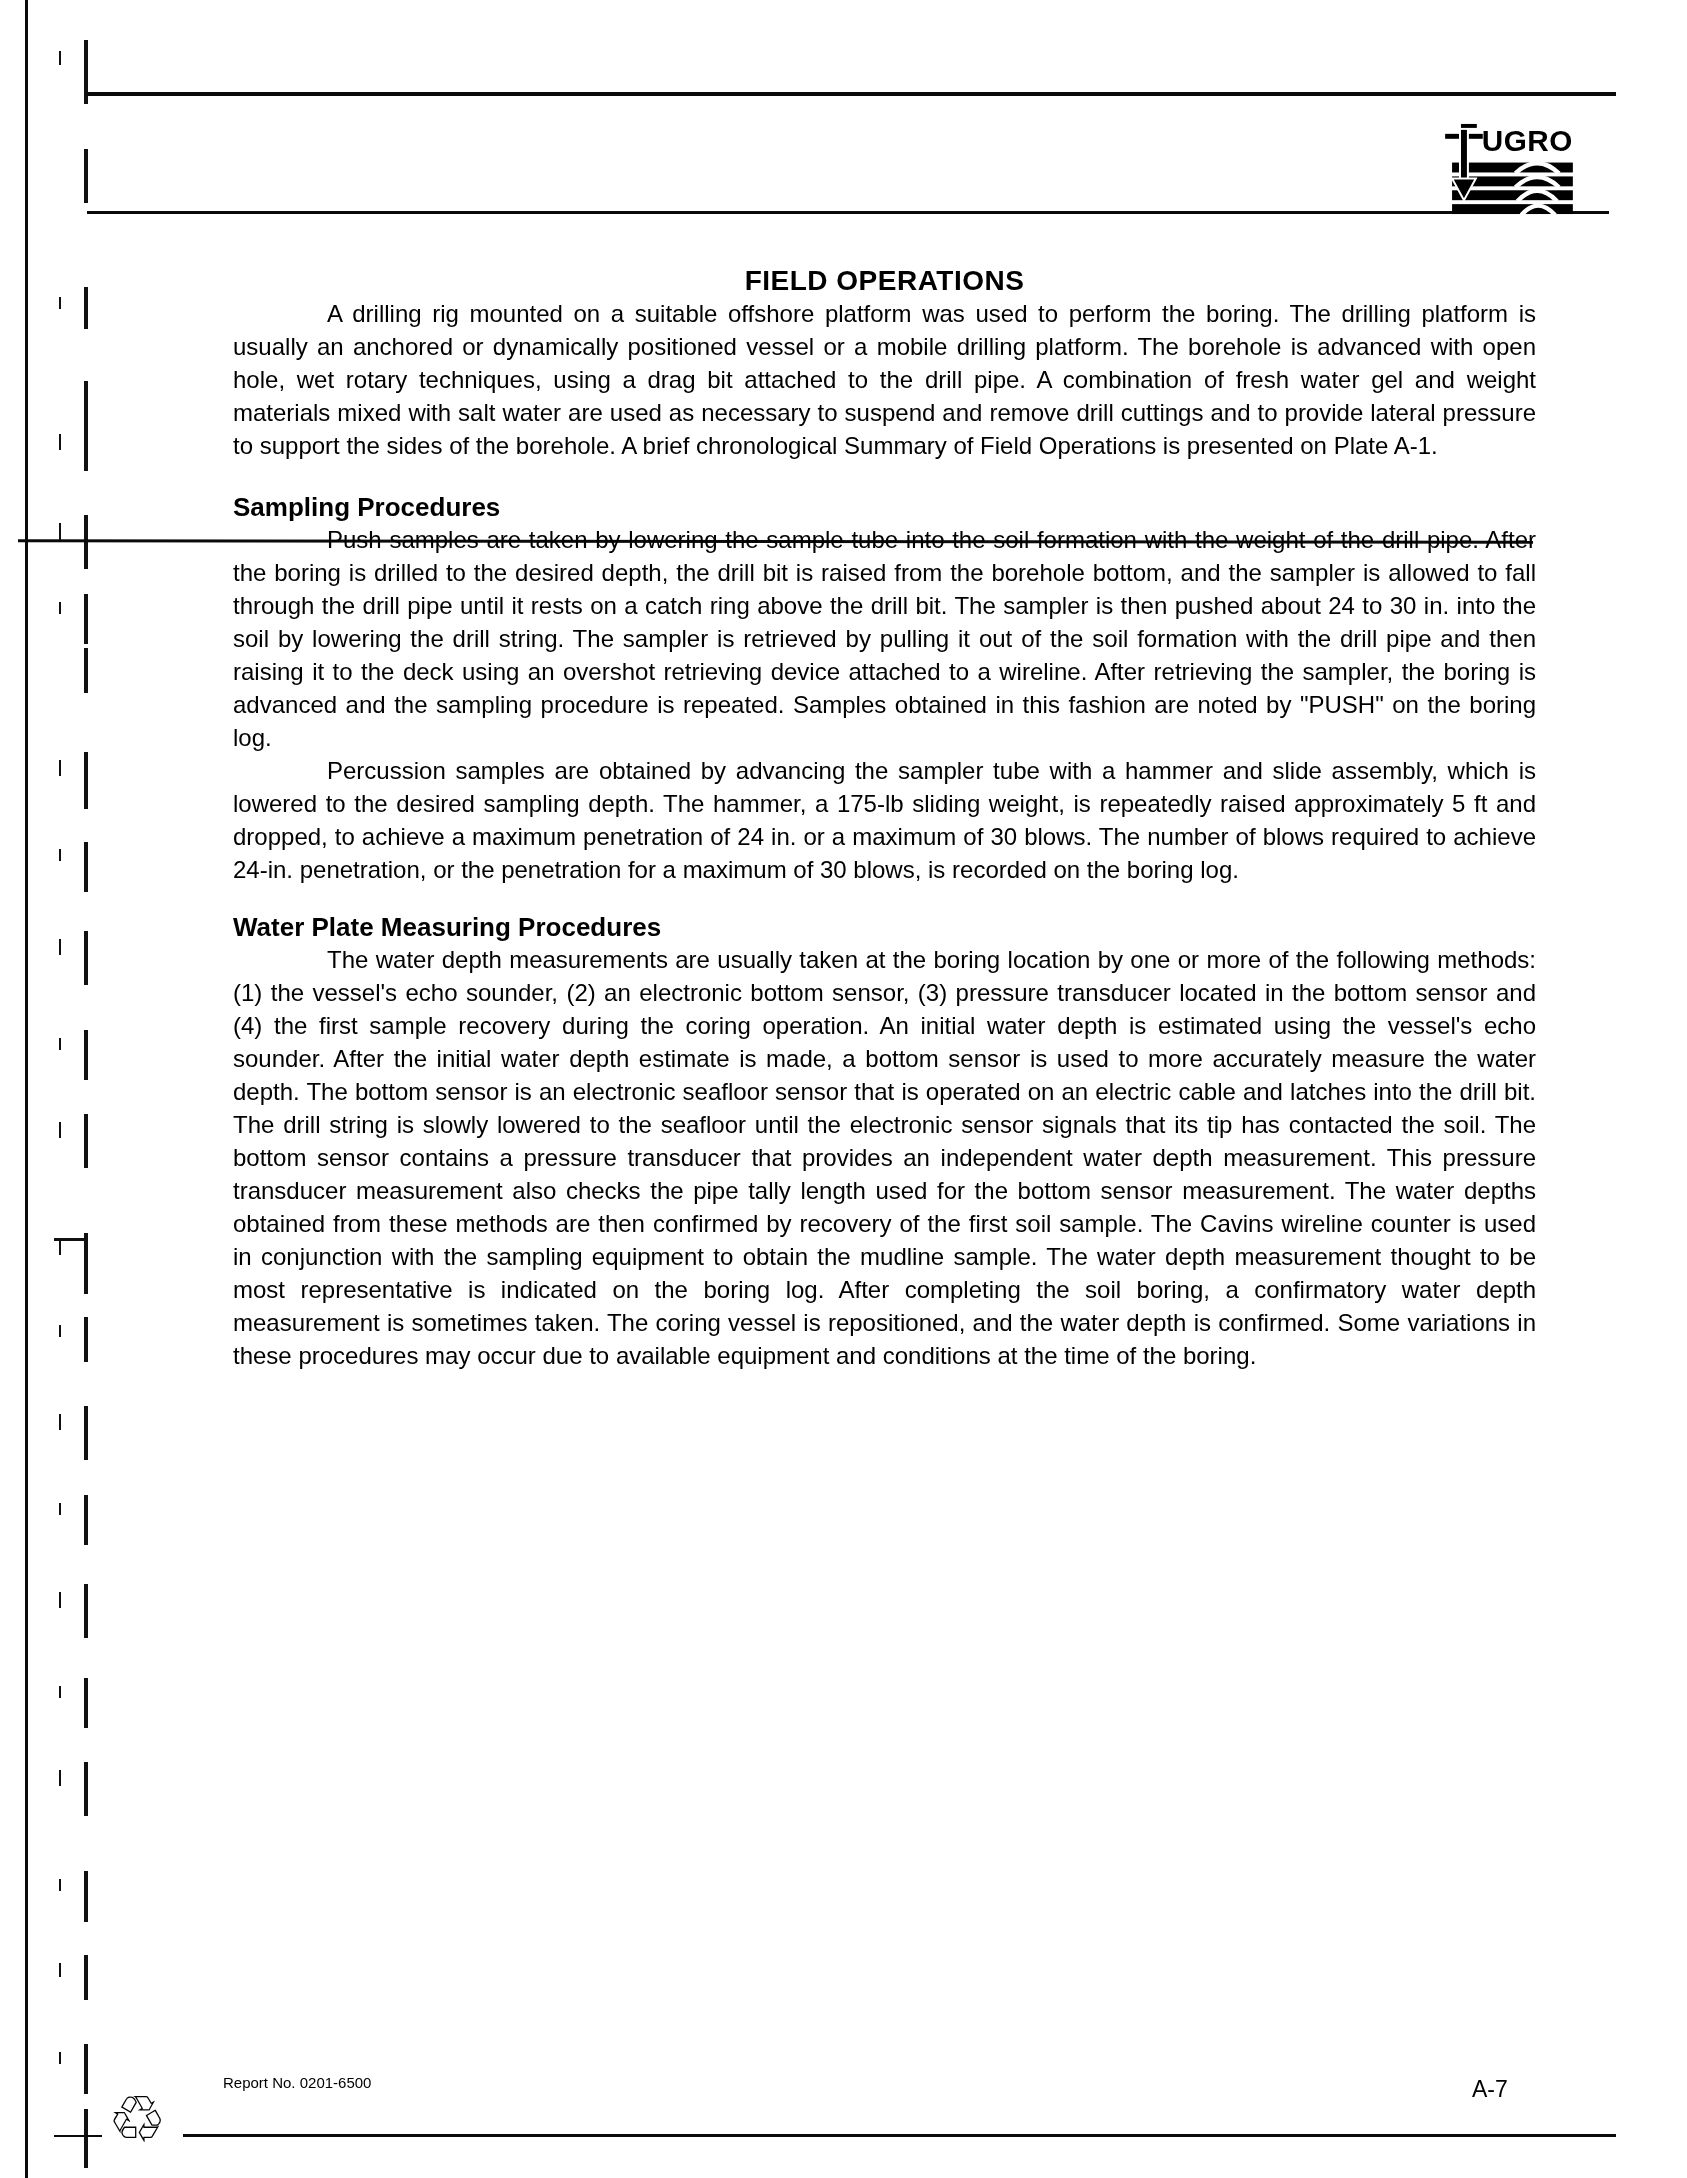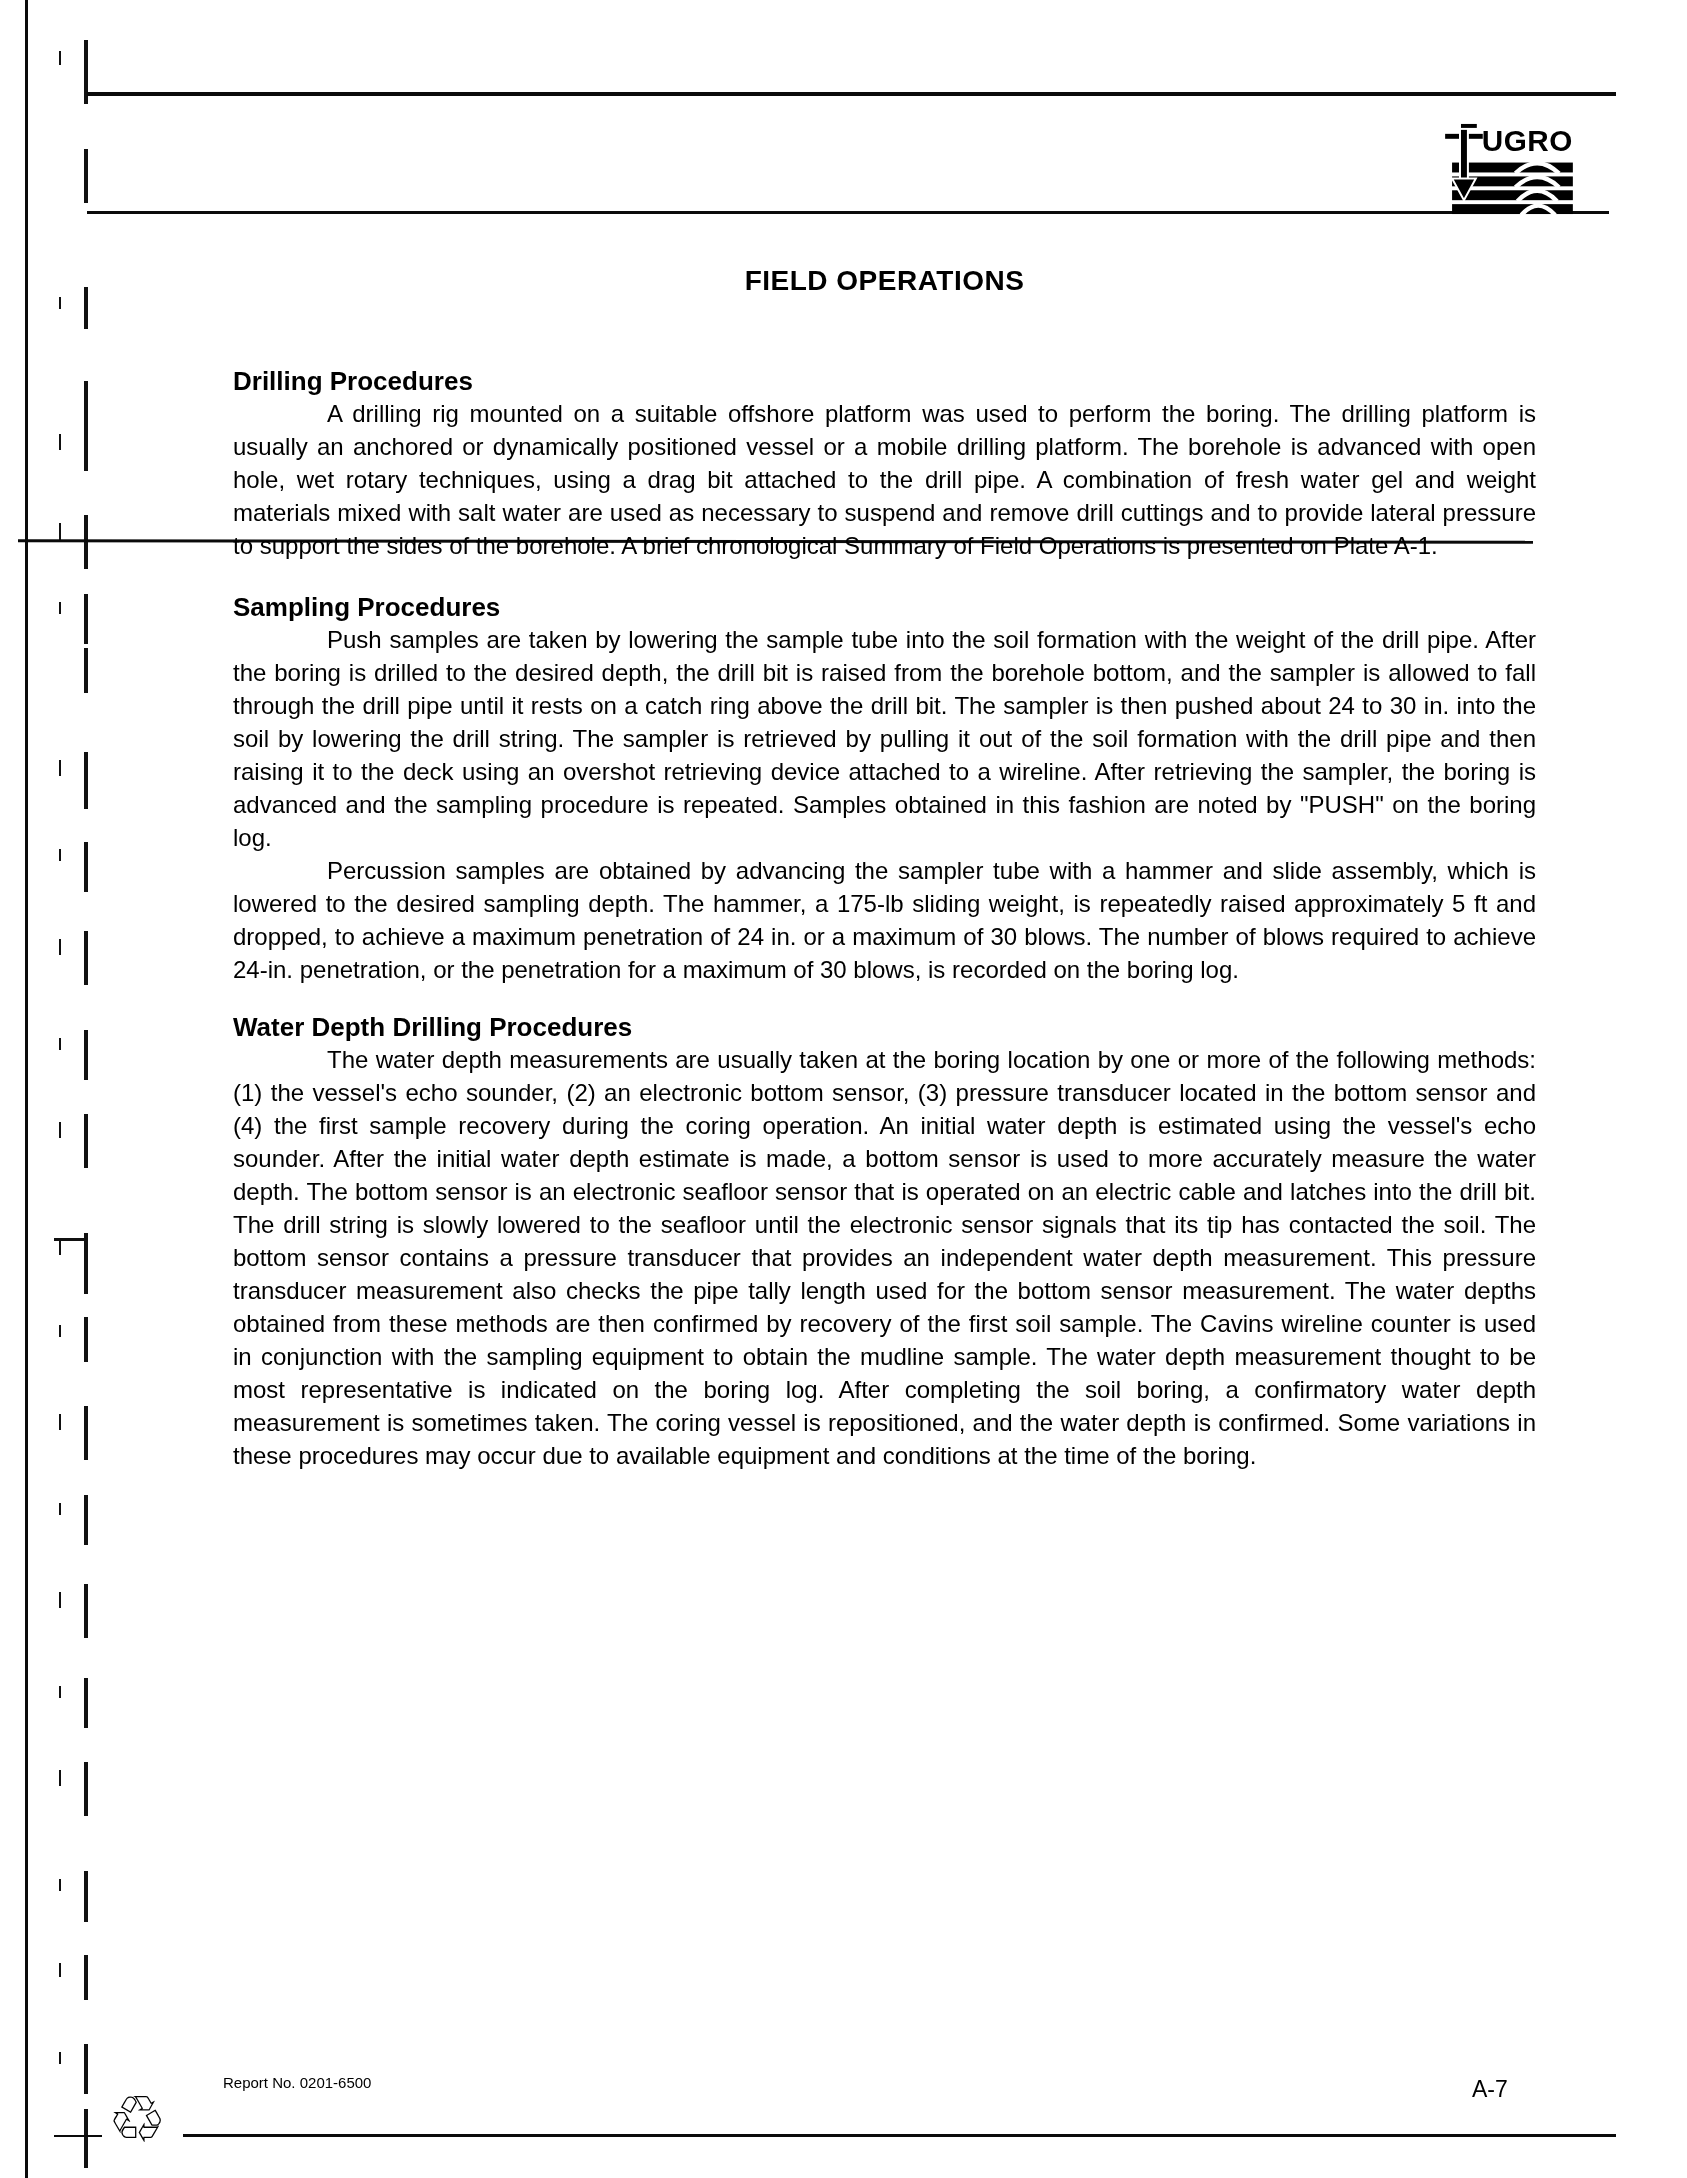--- a/index.html
+++ b/index.html
@@ -173,28 +173,27 @@
         <polygon points="14,60 38,60 26,82"></polygon>
       </g>
 
       <text x="44" y="32" font-family="'Liberation Sans', sans-serif" font-size="30" font-weight="bold" letter-spacing="0.5" fill="#000">UGRO</text>
     </svg>
   </div>
 
   <div class="content">
     <h1 class="doc-title">FIELD OPERATIONS</h1>
 
-    <h2 class="sec-heading h-drilling">Drilling Procedures</h2>
     <p class="p-1">A drilling rig mounted on a suitable offshore platform was used to perform the boring.  The drilling platform is usually an anchored or dynamically positioned vessel or a mobile drilling platform.  The borehole is advanced with open hole, wet rotary techniques, using a drag bit attached to the drill pipe.  A combination of fresh water gel and weight materials mixed with salt water are used as necessary to suspend and remove drill cuttings and to provide lateral pressure to support the sides of the borehole.  A brief chronological Summary of Field Operations is presented on Plate A-1.</p>
 
     <h2 class="sec-heading h-sampling">Sampling Procedures</h2>
     <p class="p-3">Push samples are taken by lowering the sample tube into the soil formation with the weight of the drill pipe.  After the boring is drilled to the desired depth, the drill bit is raised from the borehole bottom, and the sampler is allowed to fall through the drill pipe until it rests on a catch ring above the drill bit.  The sampler is then pushed about 24 to 30 in. into the soil by lowering the drill string.  The sampler is retrieved by pulling it out of the soil formation with the drill pipe and then raising it to the deck using an overshot retrieving device attached to a wireline.  After retrieving the sampler, the boring is advanced and the sampling procedure is repeated.  Samples obtained in this fashion are noted by "PUSH" on the boring log.</p>
     <p class="p-4">Percussion samples are obtained by advancing the sampler tube with a hammer and slide assembly, which is lowered to the desired sampling depth.  The hammer, a 175-lb sliding weight, is repeatedly raised approximately 5 ft and dropped, to achieve a maximum penetration of 24 in. or a maximum of 30 blows.  The number of blows required to achieve 24-in. penetration, or the penetration for a maximum of 30 blows, is recorded on the boring log.</p>
 
-    <h2 class="sec-heading h-water">Water Depth Drilling Procedures</h2>
+    <h2 class="sec-heading h-water">Water Plate Measuring Procedures</h2>
     <p class="p-6">The water depth measurements are usually taken at the boring location by one or more of the following methods:  (1) the vessel's echo sounder, (2) an electronic bottom sensor, (3) pressure transducer located in the bottom sensor and (4) the first sample recovery during the coring operation.  An initial water depth is estimated using the vessel's echo sounder.  After the initial water depth estimate is made, a bottom sensor is used to more accurately measure the water depth.  The bottom sensor is an electronic seafloor sensor that is operated on an electric cable and latches into the drill bit.  The drill string is slowly lowered to the seafloor until the electronic sensor signals that its tip has contacted the soil.  The bottom sensor contains a pressure transducer that provides an independent water depth measurement.  This pressure transducer measurement also checks the pipe tally length used for the bottom sensor measurement.  The water depths obtained from these methods are then confirmed by recovery of the first soil sample.  The Cavins wireline counter is used in conjunction with the sampling equipment to obtain the mudline sample.  The water depth measurement thought to be most representative is indicated on the boring log. After completing the soil boring, a confirmatory water depth measurement is sometimes taken.  The coring vessel is repositioned, and the water depth is confirmed.  Some variations in these procedures may occur due to available equipment and conditions at the time of the boring.</p>
   </div>
 
   <div class="hline footer-line-a"></div>
   <div class="hline footer-line-b"></div>
   <div class="recycle">♲</div>
   <div class="footer-left">Report No. 0201-6500</div>
   <div class="footer-right">A-7</div>
 
 </div>

